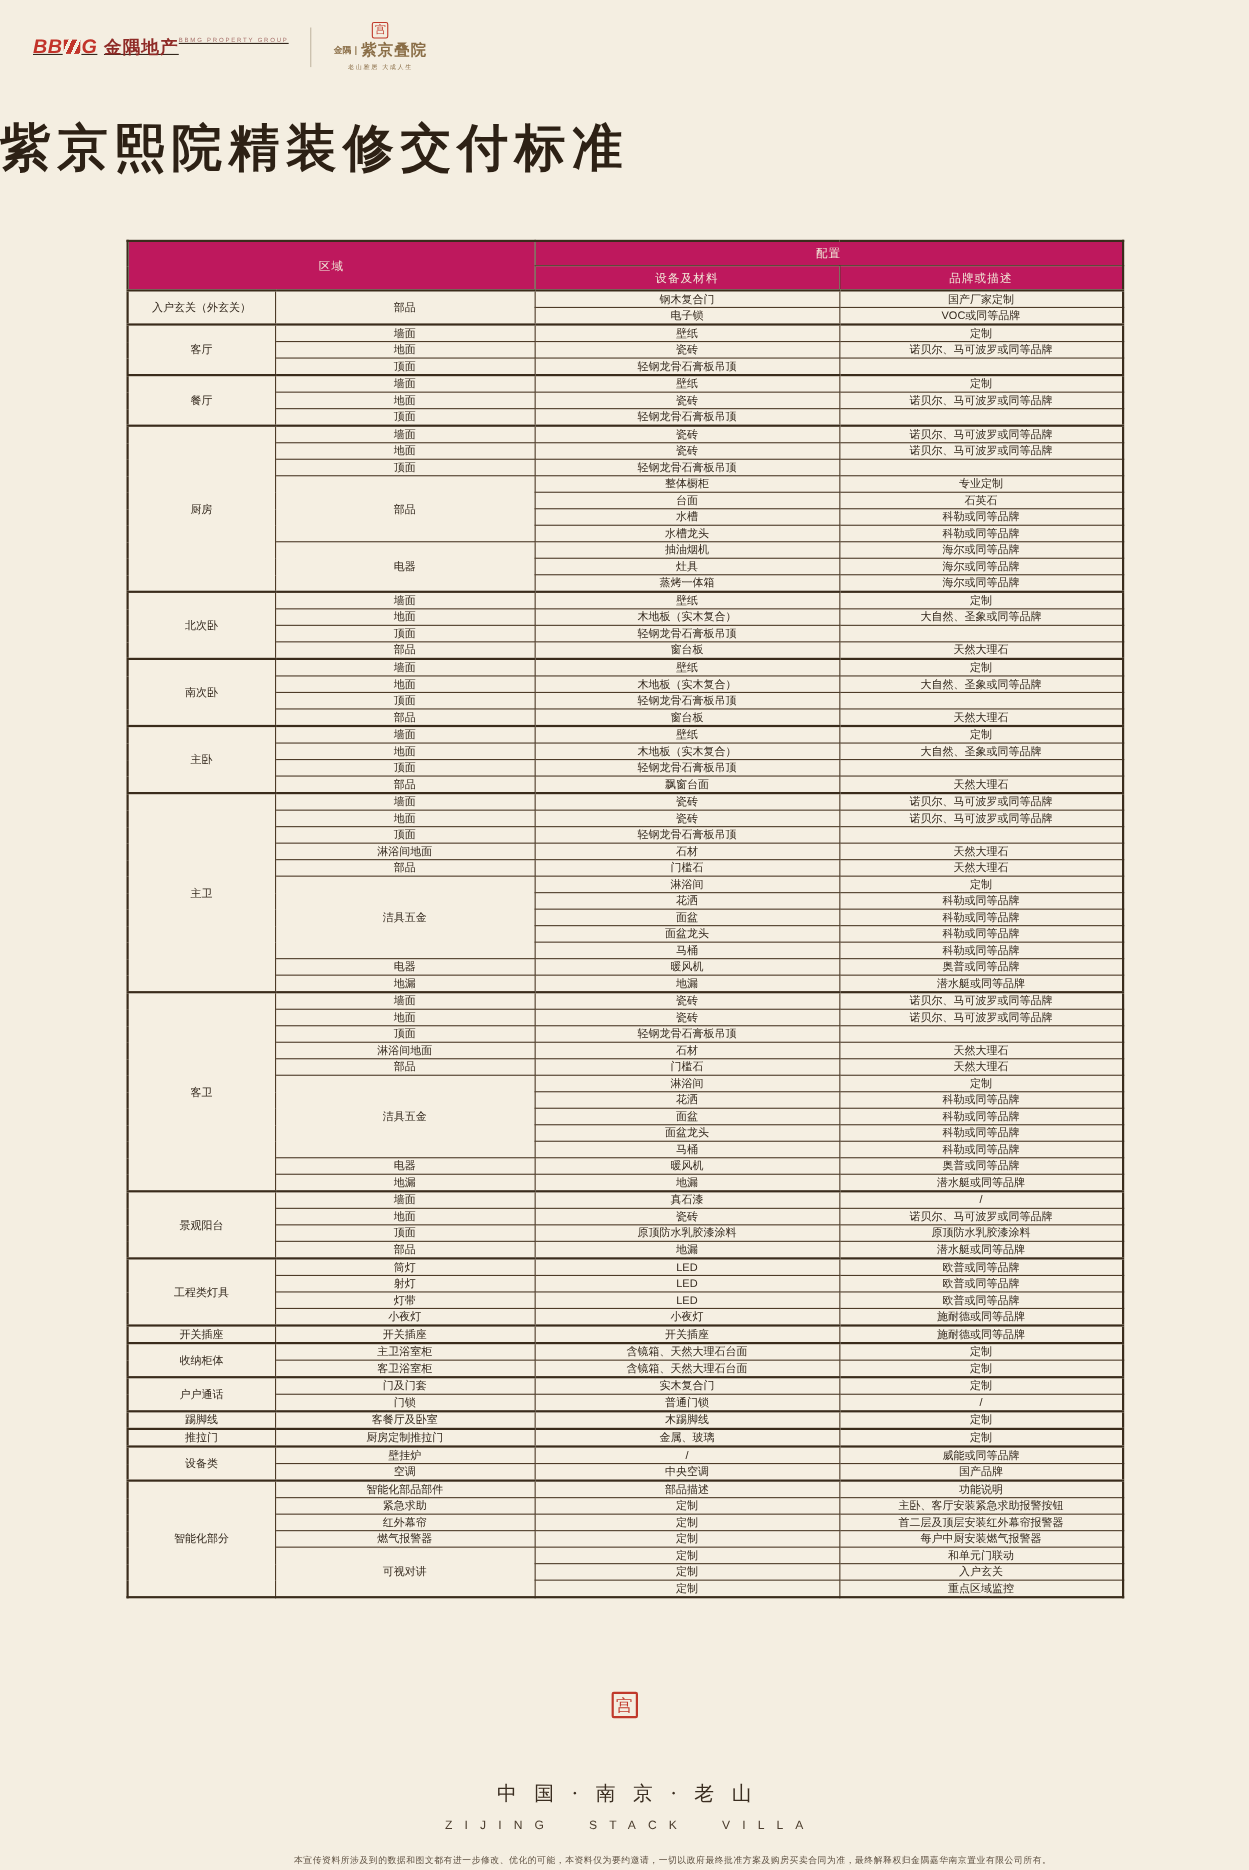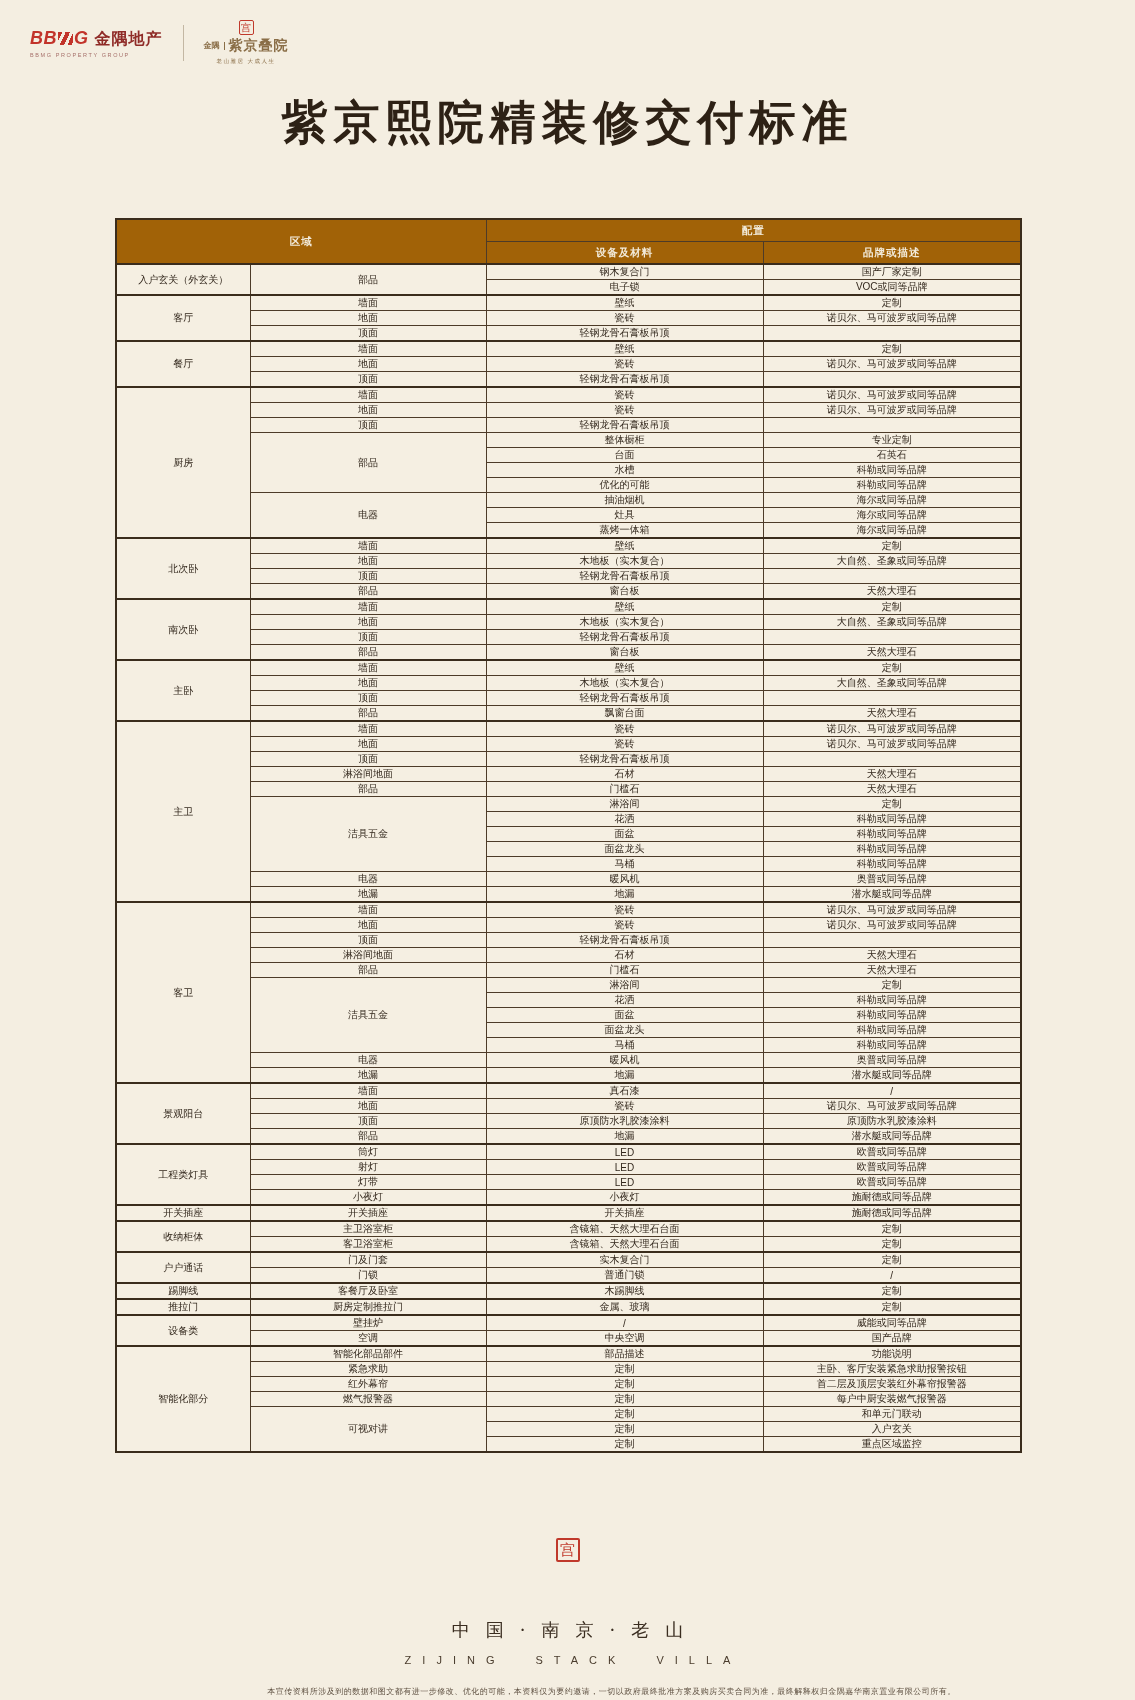--- a/index.html
+++ b/index.html
@@ -4,47 +4,47 @@
 <style>
   html,body{margin:0;padding:0;}
   body{
     width:1135px;height:1700px;position:relative;overflow:hidden;
     background:#f4eee1;
     font-family:"Liberation Sans","DejaVu Sans",sans-serif;
     color:#33281d;
   }
   
   .brand-header{position:absolute;top:20px;left:30px;display:flex;align-items:center;gap:20px;}
-  .bbmg-block{display:flex;flex-direction:column;}
+  .bbmg-block{display:flex;flex-direction:row;text-decoration:underline;}
   .bbmg-line{display:flex;align-items:baseline;gap:6px;}
   .bbmg-word{color:#c2332a;font-weight:bold;font-style:italic;font-size:18px;letter-spacing:0.5px;display:flex;align-items:center;}
   .bbmg-m{display:inline-block;width:15px;height:13px;margin:0 1px;
     background:repeating-linear-gradient(115deg,#c2332a 0 4px,rgba(0,0,0,0) 4px 7px);}
   .bbmg-cn{color:#8f2b27;font-weight:bold;font-size:16px;letter-spacing:1px;}
   .bbmg-sub{color:#a6706a;font-size:5.5px;letter-spacing:1.6px;margin-top:2px;}
   .logo-divider{width:1px;height:36px;background:#c3b7a3;}
   .project-block{display:flex;flex-direction:column;align-items:center;}
   .seal{border:1.5px solid #c0392b;color:#c0392b;display:flex;align-items:center;justify-content:center;border-radius:2px;box-sizing:border-box;}
   .seal-small{width:15px;height:15px;font-size:10px;line-height:1;margin-bottom:2px;}
   .project-line{display:flex;align-items:center;gap:4px;}
   .project-prefix{font-size:8px;color:#8a6e47;border-right:1px solid #8a6e47;padding-right:4px;line-height:1.1;font-weight:bold;}
   .project-name{font-size:14px;color:#8a6e47;font-weight:bold;letter-spacing:1px;font-family:"DejaVu Serif","Liberation Serif",serif;text-align:right;}
   .project-tagline{font-size:5.5px;color:#8a6e47;letter-spacing:1.5px;margin-top:3px;}
   
   .page-title{
-    position:absolute;top:92px;left:0;width:100%;text-align:center;
+    position:absolute;top:104px;left:0;width:100%;text-align:left;
     font-family:"DejaVu Serif","Liberation Serif",serif;
     font-size:46px;font-weight:bold;color:#2d2115;letter-spacing:6px;
   }
   
   .table-wrap{position:absolute;top:218px;left:115px;}
   table{border-collapse:collapse;table-layout:fixed;width:905px;border:2px solid #3a2c1c;background:#f5efe2;}
   th,td{border:1px solid #4d3b28;overflow:hidden;}
   thead th{
-    background:#a16207;color:#f2ead9;font-size:10.5px;font-weight:bold;
+    background:#be185d;color:#f2ead9;font-size:10.5px;font-weight:normal;
     height:19px;text-align:center;letter-spacing:1px;
   }
   tbody td{height:13.7px;font-size:10px;text-align:center;padding:0 3px;color:#33281d;white-space:nowrap;}
   tr.sec-start td{border-top:2px solid #3a2c1c;}
   
   .footer{position:absolute;top:1538px;left:0;width:100%;display:flex;flex-direction:column;align-items:center;}
   .seal-large{width:24px;height:24px;font-size:15px;border-width:2px;margin-bottom:12px;}
   .location-cn{font-size:18px;color:#3a2d20;letter-spacing:16px;text-indent:16px;font-family:"DejaVu Serif","Liberation Serif",serif;margin-top:44px;}
   .location-en{font-size:11px;color:#4a3c2d;letter-spacing:11px;text-indent:11px;word-spacing:16px;margin-top:12px;}
   .disclaimer{
@@ -166,21 +166,21 @@
         </tr>
         <tr>
           <td>台面</td>
           <td>石英石</td>
         </tr>
         <tr>
           <td>水槽</td>
           <td>科勒或同等品牌</td>
         </tr>
         <tr>
-          <td>优化的可能</td>
+          <td>水槽龙头</td>
           <td>科勒或同等品牌</td>
         </tr>
         <tr>
           <td rowspan="3">电器</td>
           <td>抽油烟机</td>
           <td>海尔或同等品牌</td>
         </tr>
         <tr>
           <td>灶具</td>
           <td>海尔或同等品牌</td>

